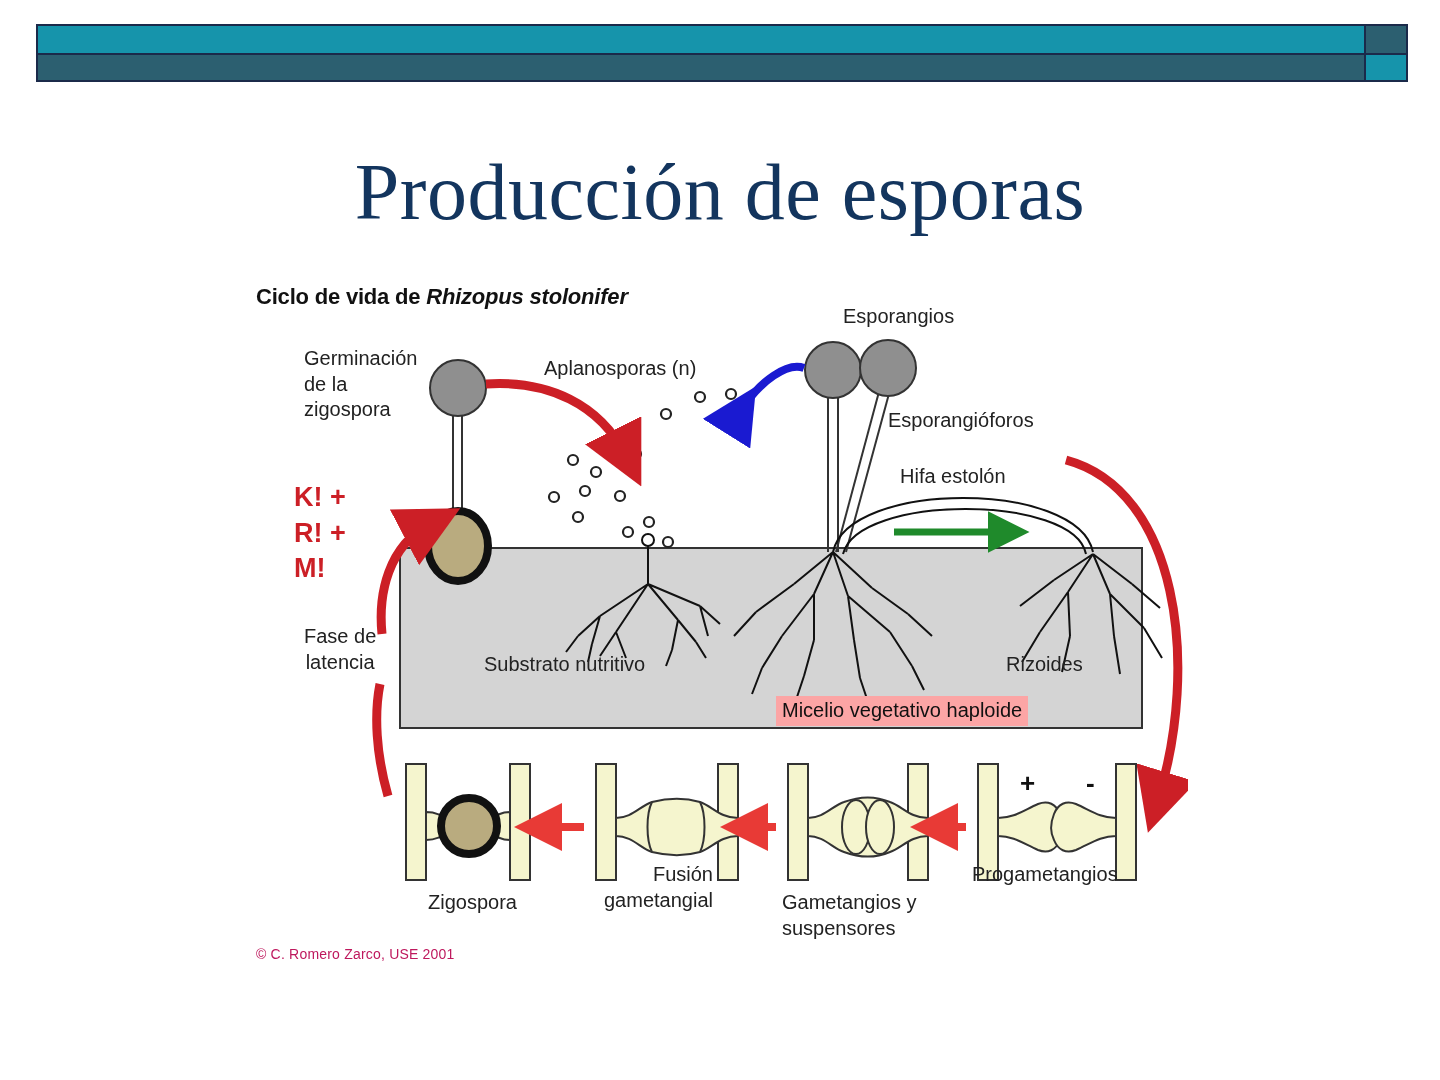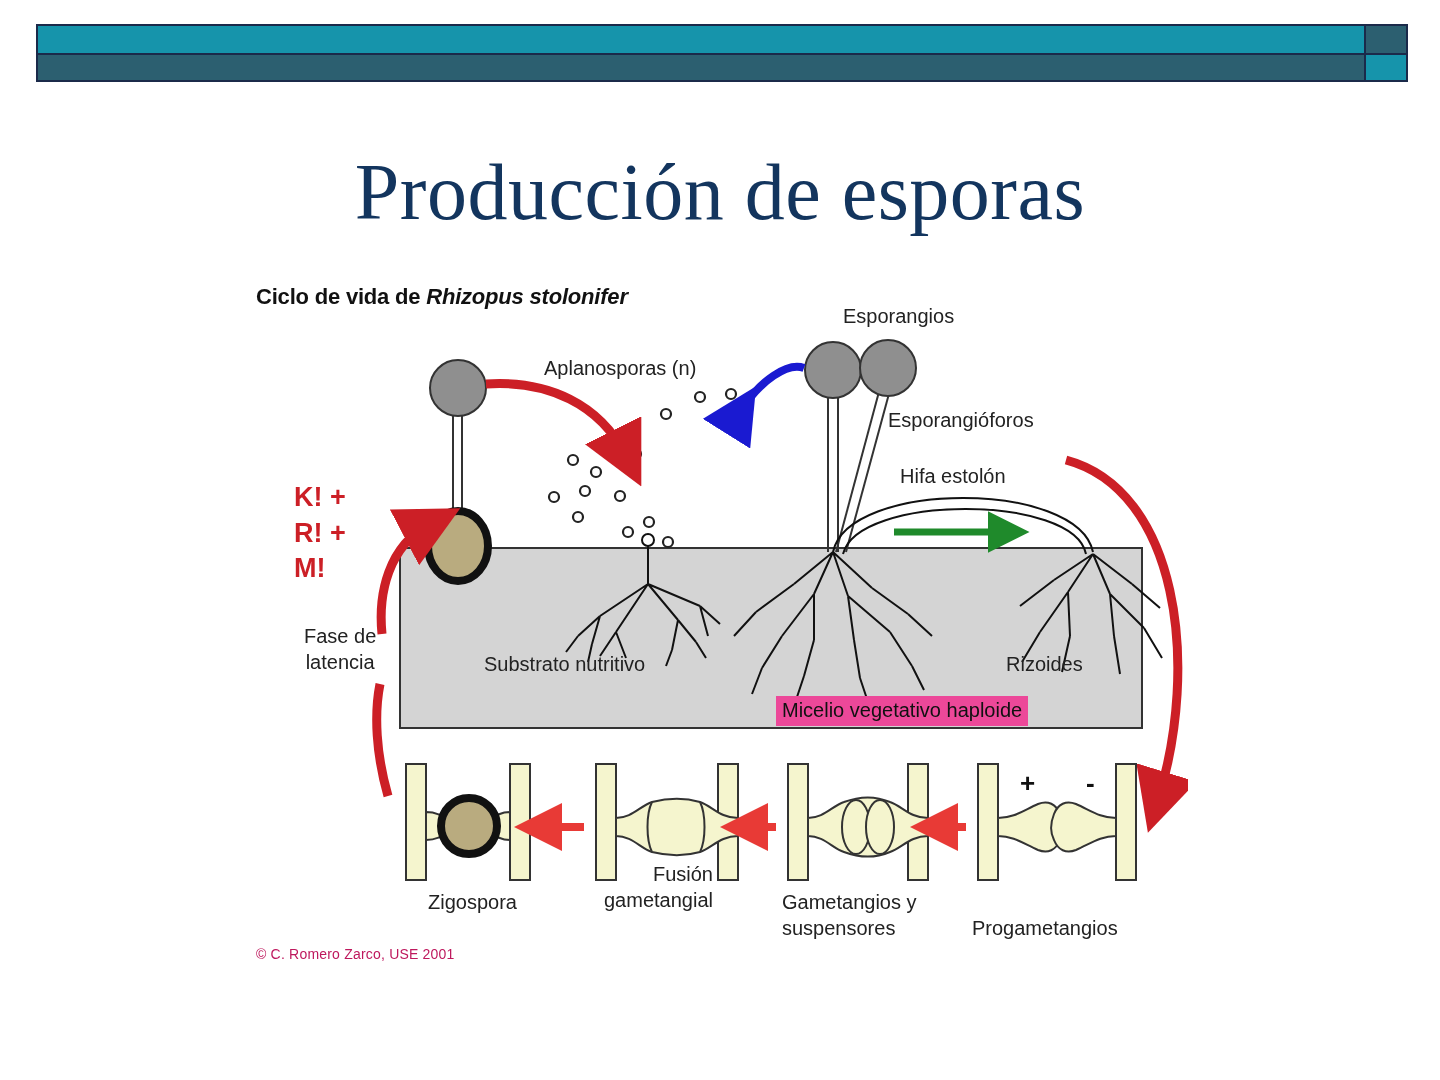--- a/index.html
+++ b/index.html
@@ -91,21 +91,21 @@
     font-size: 27px;
     font-weight: bold;
     color: #cc1f26;
     line-height: 1.32;
     white-space: pre;
   }
   .lbl-highlight {
     position: absolute;
     font-size: 20px;
     color: #111111;
-    background: #ec4899;
+    background: #fca5a5;
     padding: 3px 6px 4px 6px;
     white-space: nowrap;
   }
   .lbl-sign {
     position: absolute;
     font-size: 26px;
     font-weight: bold;
     color: #111111;
   }
   .credit {
@@ -275,20 +275,23 @@
                  C 802,540 802,548 806,556 C 810,566 818,570 828,566
                  C 842,560 852,552 868,552 Z" fill="#f5f5ce" stroke="#333333" stroke-width="2"></path>
       </g>
 
       <line x1="336" y1="543" x2="294" y2="543" stroke="#e83a36" stroke-width="8" marker-end="url(#redhead-sm)"></line>
       <line x1="528" y1="543" x2="500" y2="543" stroke="#e83a36" stroke-width="8" marker-end="url(#redhead-sm)"></line>
       <line x1="718" y1="543" x2="690" y2="543" stroke="#e83a36" stroke-width="8" marker-end="url(#redhead-sm)"></line>
     </g>
   </svg>
 
+  <div class="lbl" style="left:56px; top:62px;">Germinación
+de la
+zigospora</div>
 
   <div class="lbl" style="left:296px; top:72px;">Aplanosporas (n)</div>
 
   <div class="lbl" style="left:595px; top:20px;">Esporangios</div>
 
   <div class="lbl" style="left:640px; top:124px;">Esporangióforos</div>
 
   <div class="lbl" style="left:652px; top:180px;">Hifa estolón</div>
 
   <div class="lbl-red" style="left:46px; top:196px;">K! +
@@ -309,16 +312,16 @@
   <div class="lbl-sign" style="left:838px; top:484px;">-</div>
 
   <div class="lbl" style="left:180px; top:606px;">Zigospora</div>
 
   <div class="lbl" style="left:356px; top:578px; text-align:right;">Fusión
 gametangial</div>
 
   <div class="lbl" style="left:534px; top:606px;">Gametangios y
 suspensores</div>
 
-  <div class="lbl" style="left:724px; top:632px;">Progametangios</div>
+  <div class="lbl" style="left:724px; top:578px;">Progametangios</div>
 
   <div class="credit">© C. Romero Zarco, USE 2001</div>
 </div>
 
 </body></html>

